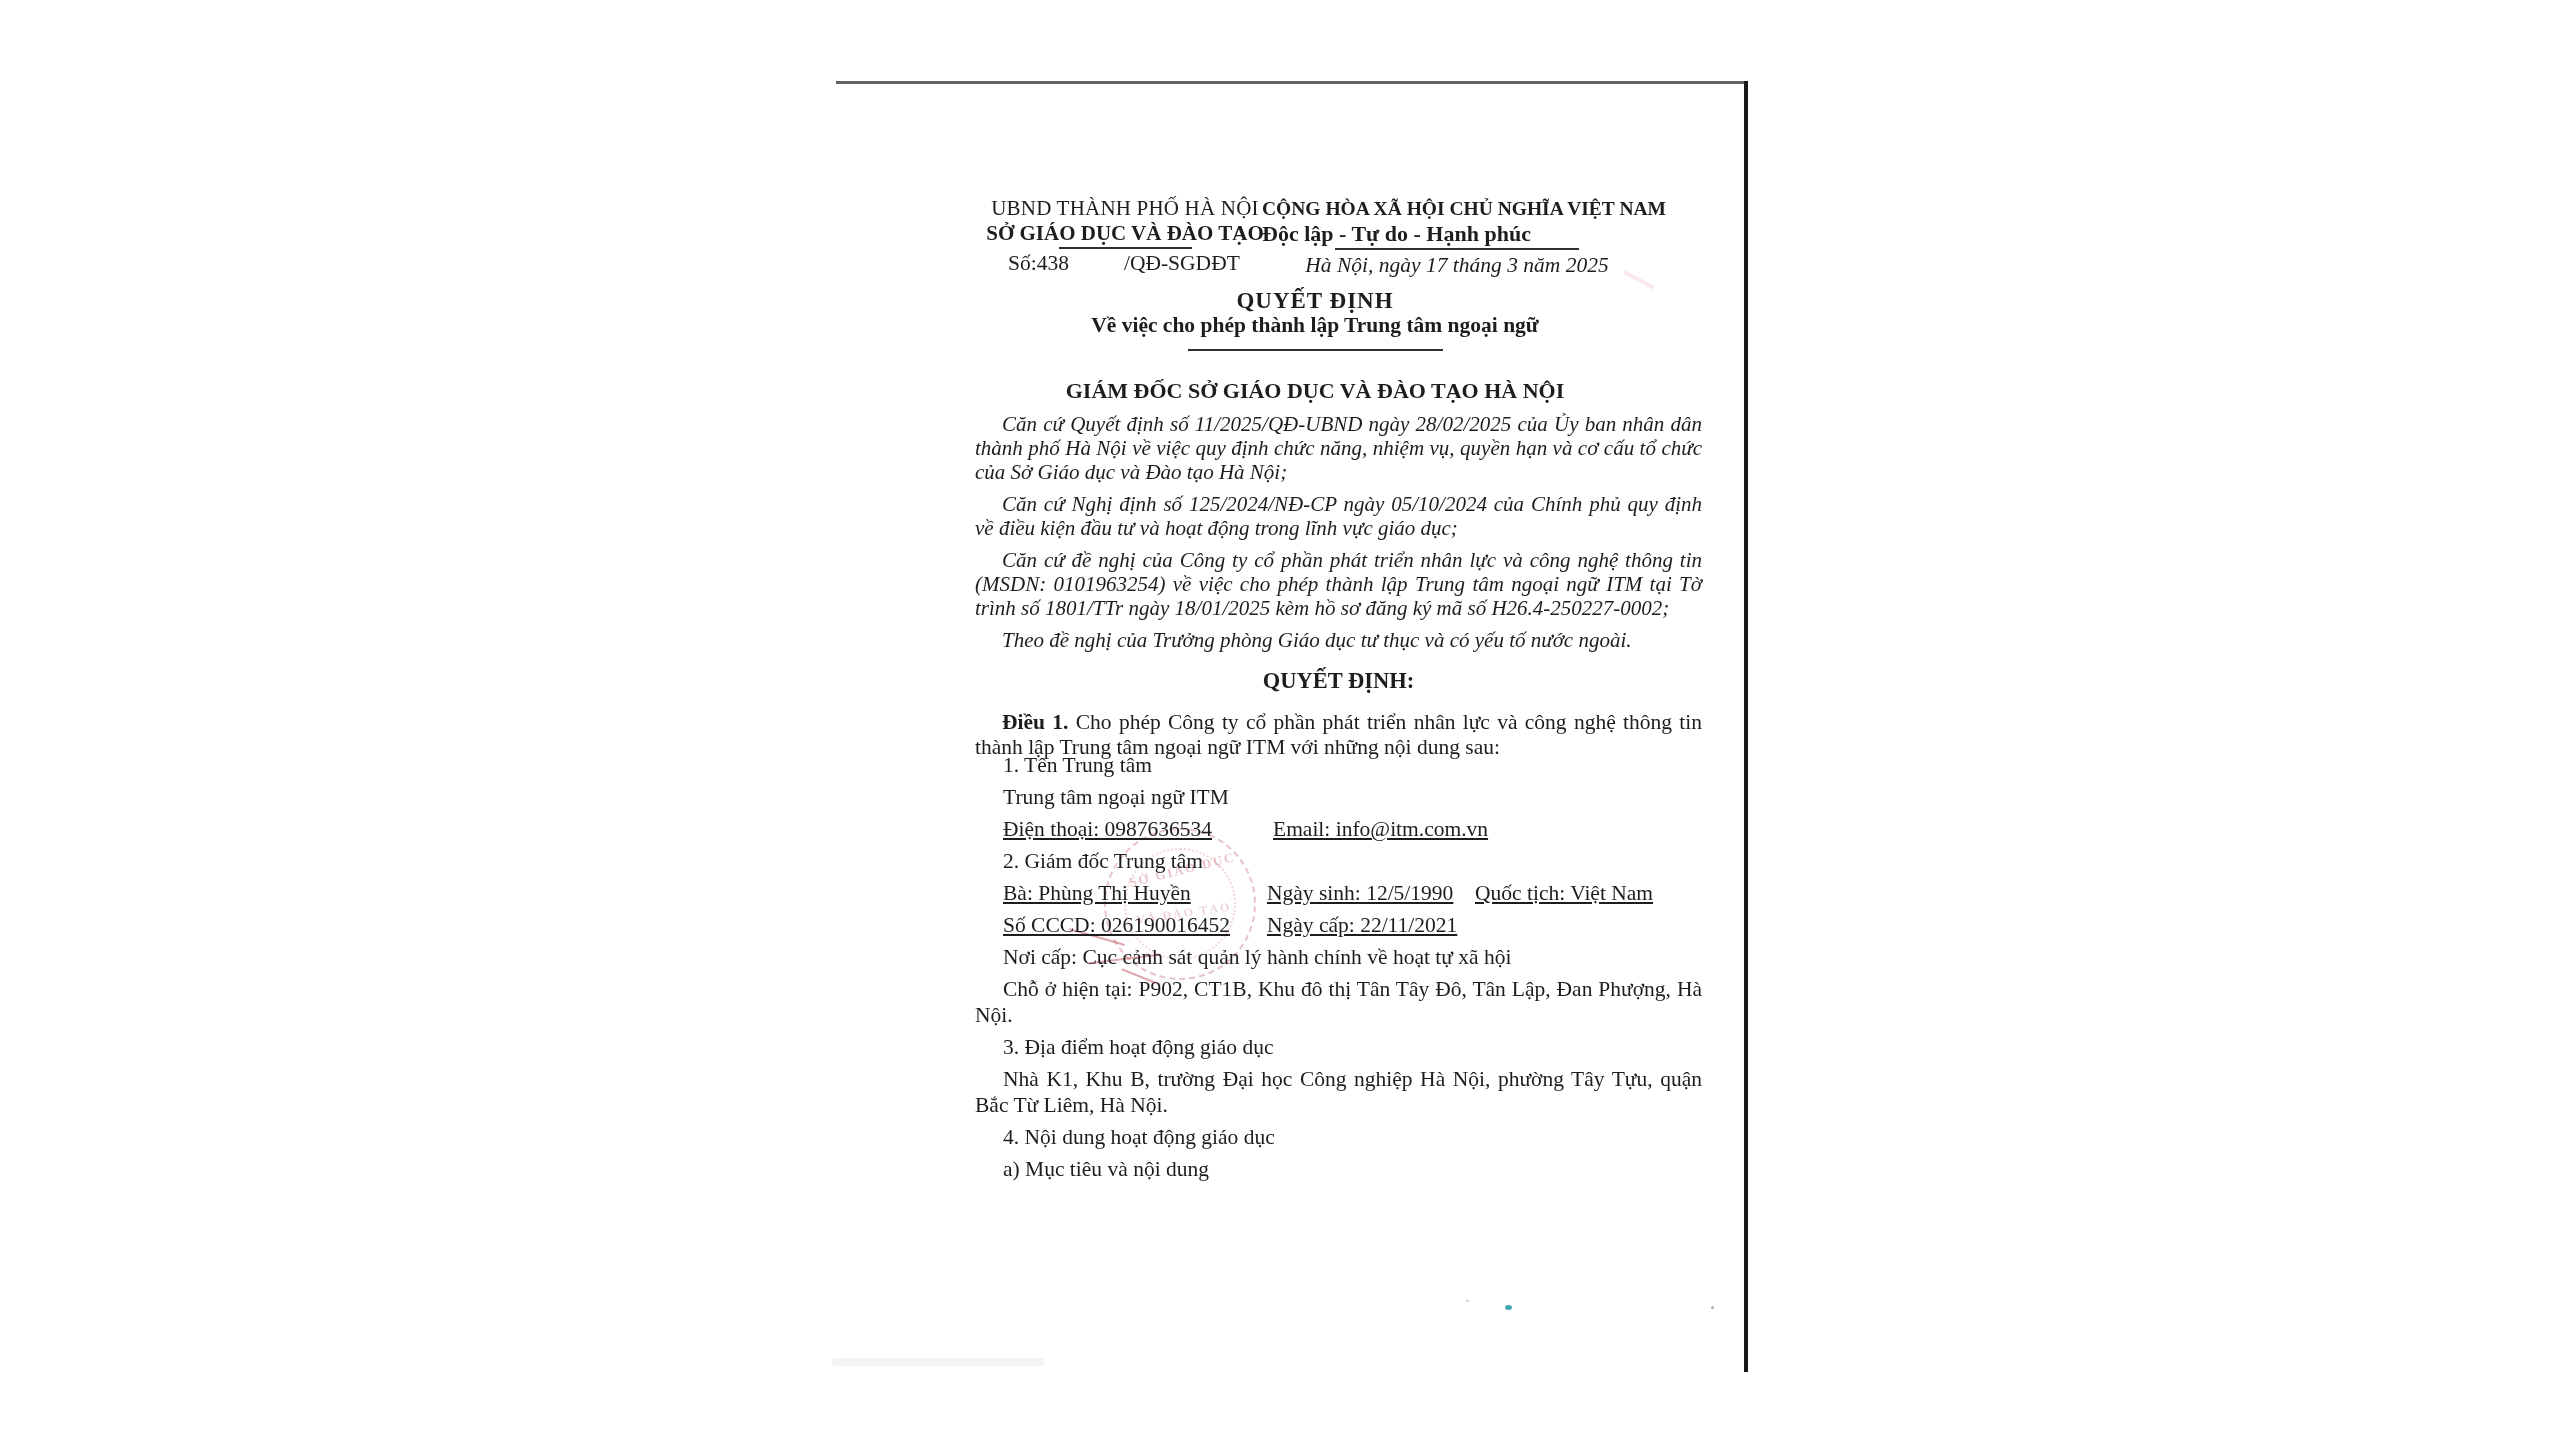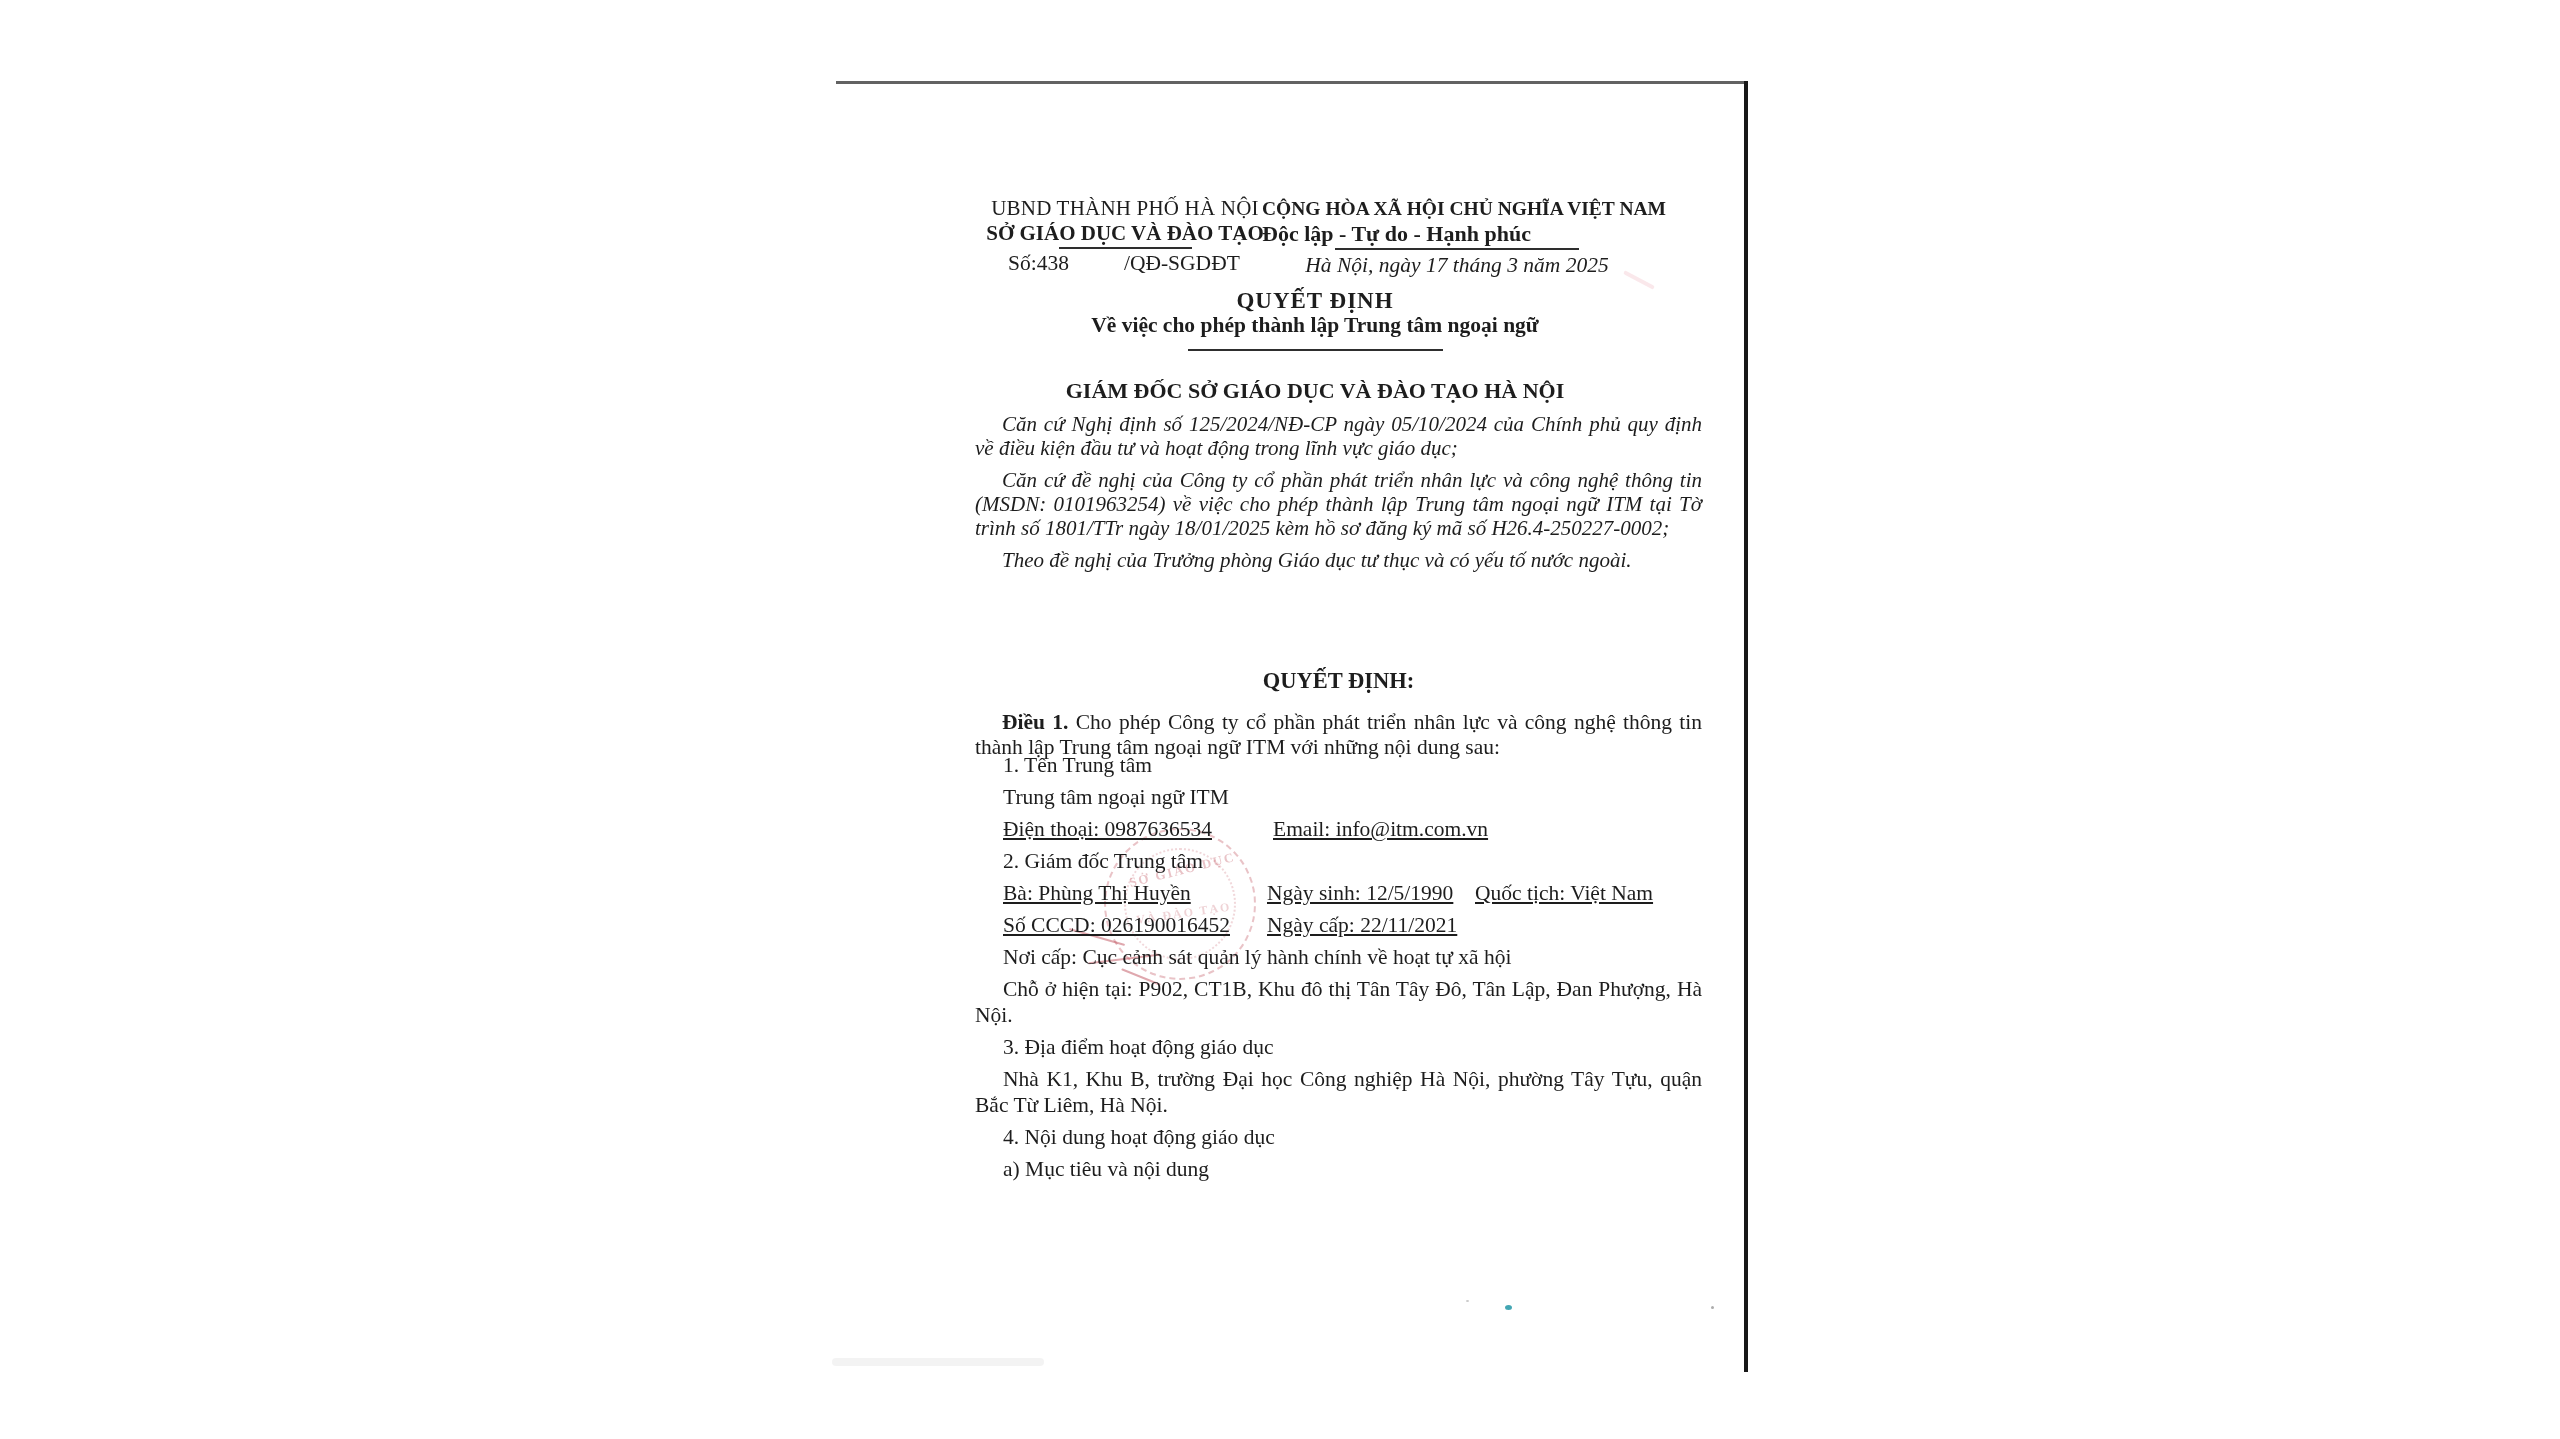--- a/index.html
+++ b/index.html
@@ -102,20 +102,21 @@
   <div class="abs dateline">Hà Nội, ngày 17 tháng 3 năm 2025</div>
 
   <div class="abs title-blk">
     <div class="t1">QUYẾT ĐỊNH</div>
     <div class="t2">Về việc cho phép thành lập Trung tâm ngoại ngữ</div>
     <div class="u-title"></div>
   </div>
   <div class="abs authority">GIÁM ĐỐC SỞ GIÁO DỤC VÀ ĐÀO TẠO HÀ NỘI</div>
 
   <div class="abs preamble">
+      <p>Căn cứ Quyết định số 11/2025/QĐ-UBND ngày 28/02/2025 của Ủy ban nhân dân thành phố Hà Nội về việc quy định chức năng, nhiệm vụ, quyền hạn và cơ cấu tổ chức của Sở Giáo dục và Đào tạo Hà Nội;</p>
       <p>Căn cứ Nghị định số 125/2024/NĐ-CP ngày 05/10/2024 của Chính phủ quy định về điều kiện đầu tư và hoạt động trong lĩnh vực giáo dục;</p>
       <p>Căn cứ đề nghị của Công ty cổ phần phát triển nhân lực và công nghệ thông tin (MSDN: 0101963254) về việc cho phép thành lập Trung tâm ngoại ngữ ITM tại Tờ trình số 1801/TTr ngày 18/01/2025 kèm hồ sơ đăng ký mã số H26.4-250227-0002;</p>
       <p>Theo đề nghị của Trưởng phòng Giáo dục tư thục và có yếu tố nước ngoài.</p>
     </div>
 
   <div class="abs decision-h">QUYẾT ĐỊNH:</div>
   <div class="abs article">
     <b>Điều 1.</b><span> Cho phép Công ty cổ phần phát triển nhân lực và công nghệ thông tin thành lập Trung tâm ngoại ngữ ITM với những nội dung sau:</span>
   </div>
 

